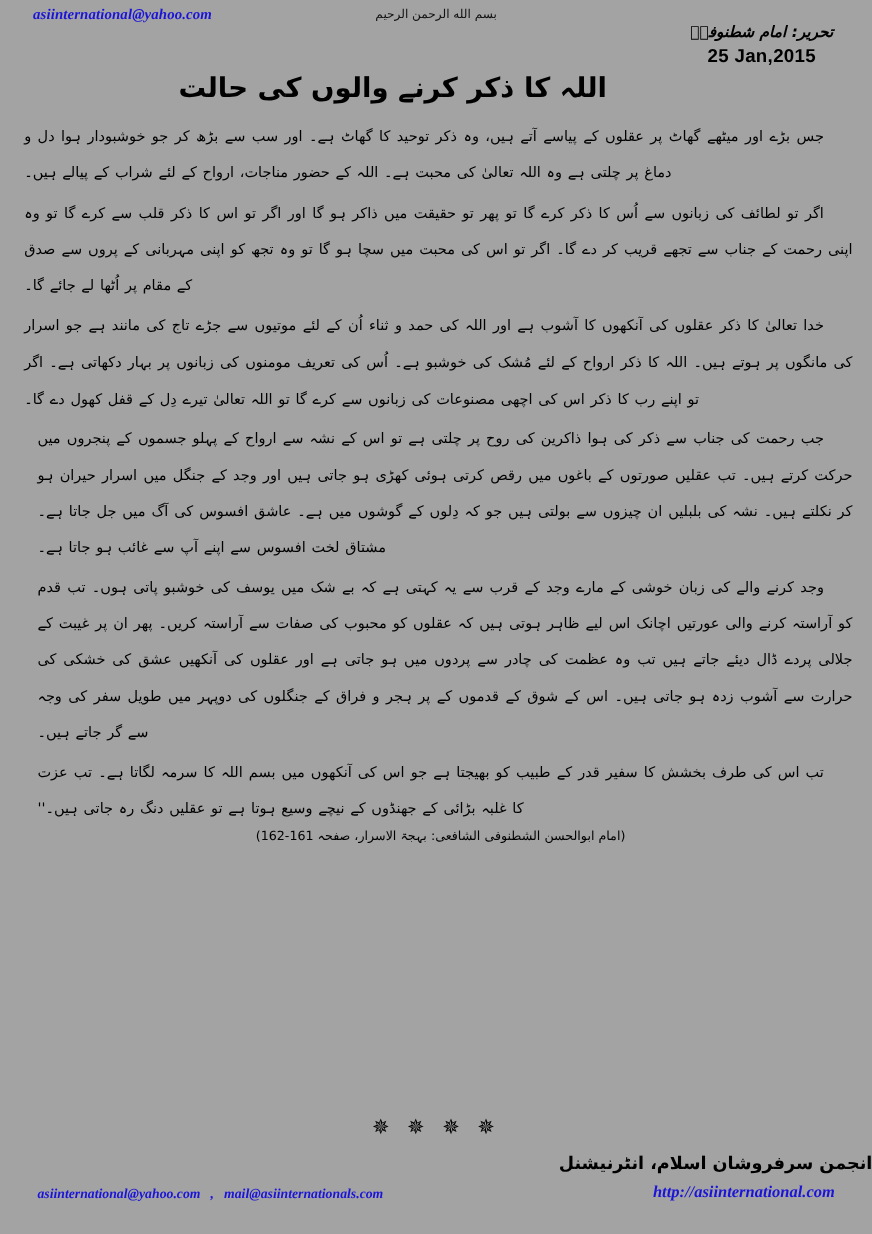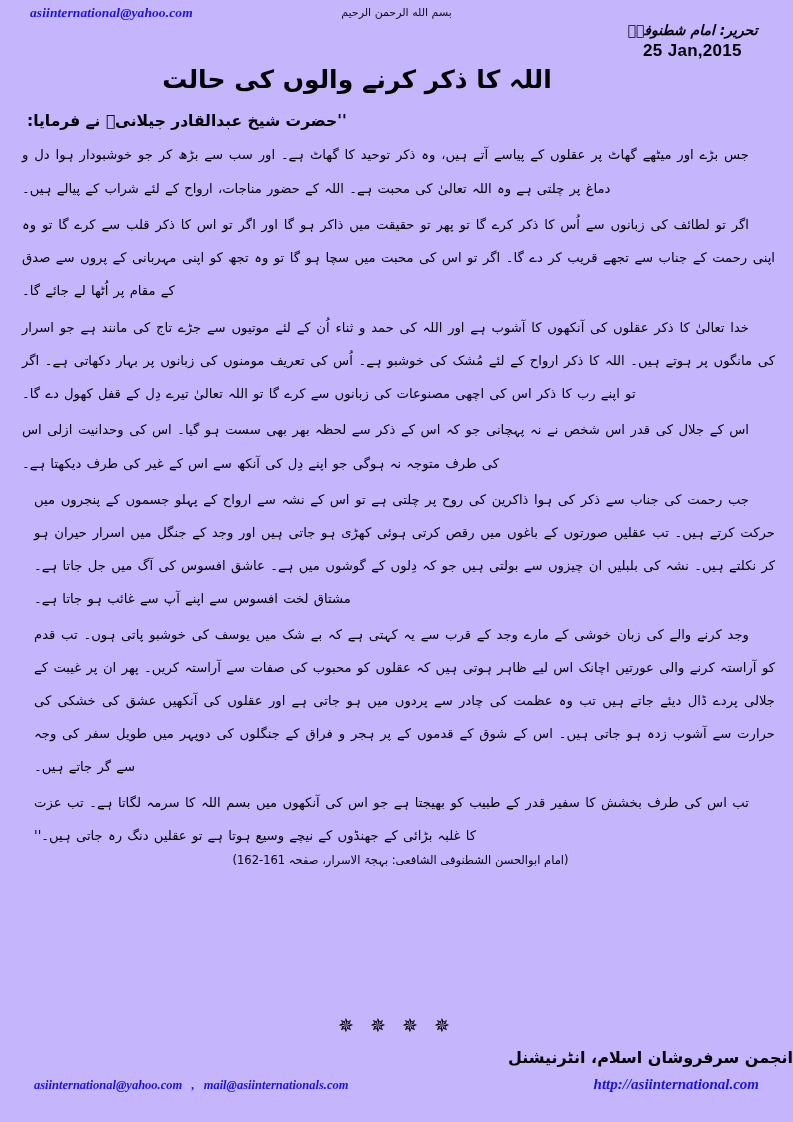--- a/index.html
+++ b/index.html
@@ -6,21 +6,21 @@
   html, body {
     margin: 0;
     padding: 0;
     background: #ffffff;
   }
   .page {
     position: relative;
     width: 793px;
     height: 1122px;
     margin: 0 auto;
-    background: #c4b5fd;
+    background: #a3a3a3;
     overflow: hidden;
     font-family: "Liberation Serif", "DejaVu Serif", serif;
     color: #000000;
   }
 
   
   .header-band {
     position: relative;
     height: 105px;
   }
@@ -215,26 +215,24 @@
     <div class="author-block">
       <div class="author-line">تحریر: امام شطنوفیؒ</div>
       <div class="author-date">25 Jan,2015</div>
     </div>
 
     <h1 class="main-title">اللہ کا ذکر کرنے والوں کی حالت</h1>
   </div>
 
   <div class="body-wrap">
 
-    <div class="lead-quote">''حضرت شیخ عبدالقادر جیلانیؒ نے فرمایا:</div>
 
     <p class="para">جس بڑے اور میٹھے گھاٹ پر عقلوں کے پیاسے آتے ہیں، وہ ذکر توحید کا گھاٹ ہے۔ اور سب سے بڑھ کر جو خوشبودار ہوا دل و دماغ پر چلتی ہے وہ اللہ تعالیٰ کی محبت ہے۔ اللہ کے حضور مناجات، ارواح کے لئے شراب کے پیالے ہیں۔</p>
     <p class="para">اگر تو لطائف کی زبانوں سے اُس کا ذکر کرے گا تو پھر تو حقیقت میں ذاکر ہو گا اور اگر تو اس کا ذکر قلب سے کرے گا تو وہ اپنی رحمت کے جناب سے تجھے قریب کر دے گا۔ اگر تو اس کی محبت میں سچا ہو گا تو وہ تجھ کو اپنی مہربانی کے پروں سے صدق کے مقام پر اُٹھا لے جائے گا۔</p>
     <p class="para">خدا تعالیٰ کا ذکر عقلوں کی آنکھوں کا آشوب ہے اور اللہ کی حمد و ثناء اُن کے لئے موتیوں سے جڑے تاج کی مانند ہے جو اسرار کی مانگوں پر ہوتے ہیں۔ اللہ کا ذکر ارواح کے لئے مُشک کی خوشبو ہے۔ اُس کی تعریف مومنوں کی زبانوں پر بہار دکھاتی ہے۔ اگر تو اپنے رب کا ذکر اس کی اچھی مصنوعات کی زبانوں سے کرے گا تو اللہ تعالیٰ تیرے دِل کے قفل کھول دے گا۔</p>
-    <p class="para">اس کے جلال کی قدر اس شخص نے نہ پہچانی جو کہ اس کے ذکر سے لحظہ بھر بھی سست ہو گیا۔ اس کی وحدانیت ازلی اس کی طرف متوجہ نہ ہوگی جو اپنے دِل کی آنکھ سے اس کے غیر کی طرف دیکھتا ہے۔</p>
     <p class="para tight">جب رحمت کی جناب سے ذکر کی ہوا ذاکرین کی روح پر چلتی ہے تو اس کے نشہ سے ارواح کے پہلو جسموں کے پنجروں میں حرکت کرتے ہیں۔ تب عقلیں صورتوں کے باغوں میں رقص کرتی ہوئی کھڑی ہو جاتی ہیں اور وجد کے جنگل میں اسرار حیران ہو کر نکلتے ہیں۔ نشہ کی بلبلیں ان چیزوں سے بولتی ہیں جو کہ دِلوں کے گوشوں میں ہے۔ عاشق افسوس کی آگ میں جل جاتا ہے۔ مشتاق لخت افسوس سے اپنے آپ سے غائب ہو جاتا ہے۔</p>
     <p class="para tight">وجد کرنے والے کی زبان خوشی کے مارے وجد کے قرب سے یہ کہتی ہے کہ بے شک میں یوسف کی خوشبو پاتی ہوں۔ تب قدم کو آراستہ کرنے والی عورتیں اچانک اس لیے ظاہر ہوتی ہیں کہ عقلوں کو محبوب کی صفات سے آراستہ کریں۔ پھر ان پر غیبت کے جلالی پردے ڈال دیئے جاتے ہیں تب وہ عظمت کی چادر سے پردوں میں ہو جاتی ہے اور عقلوں کی آنکھیں عشق کی خشکی کی حرارت سے آشوب زدہ ہو جاتی ہیں۔ اس کے شوق کے قدموں کے پر ہجر و فراق کے جنگلوں کی دوپہر میں طویل سفر کی وجہ سے گر جاتے ہیں۔</p>
     <p class="para tight">تب اس کی طرف بخشش کا سفیر قدر کے طبیب کو بھیجتا ہے جو اس کی آنکھوں میں بسم اللہ کا سرمہ لگاتا ہے۔ تب عزت کا غلبہ بڑائی کے جھنڈوں کے نیچے وسیع ہوتا ہے تو عقلیں دنگ رہ جاتی ہیں۔''</p>
 
     <div class="citation-row">
       <span class="citation-text">(امام ابوالحسن الشطنوفی الشافعی: بہجۃ الاسرار، صفحہ 161-162)</span>
     </div>
   </div>
 
   <div class="ornaments">✵ ✵ ✵ ✵</div>

